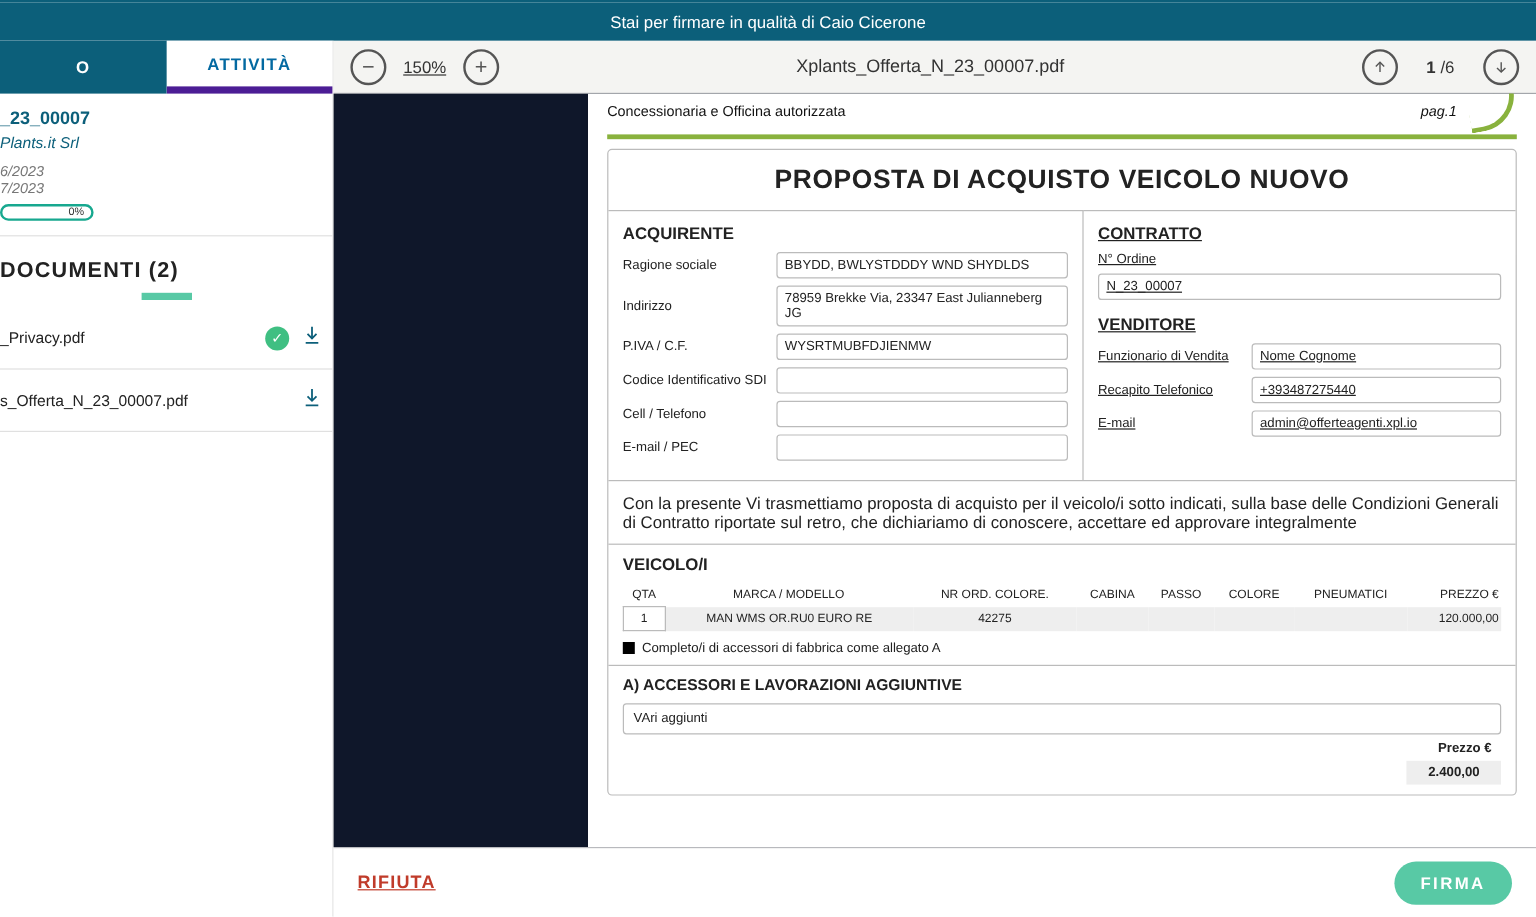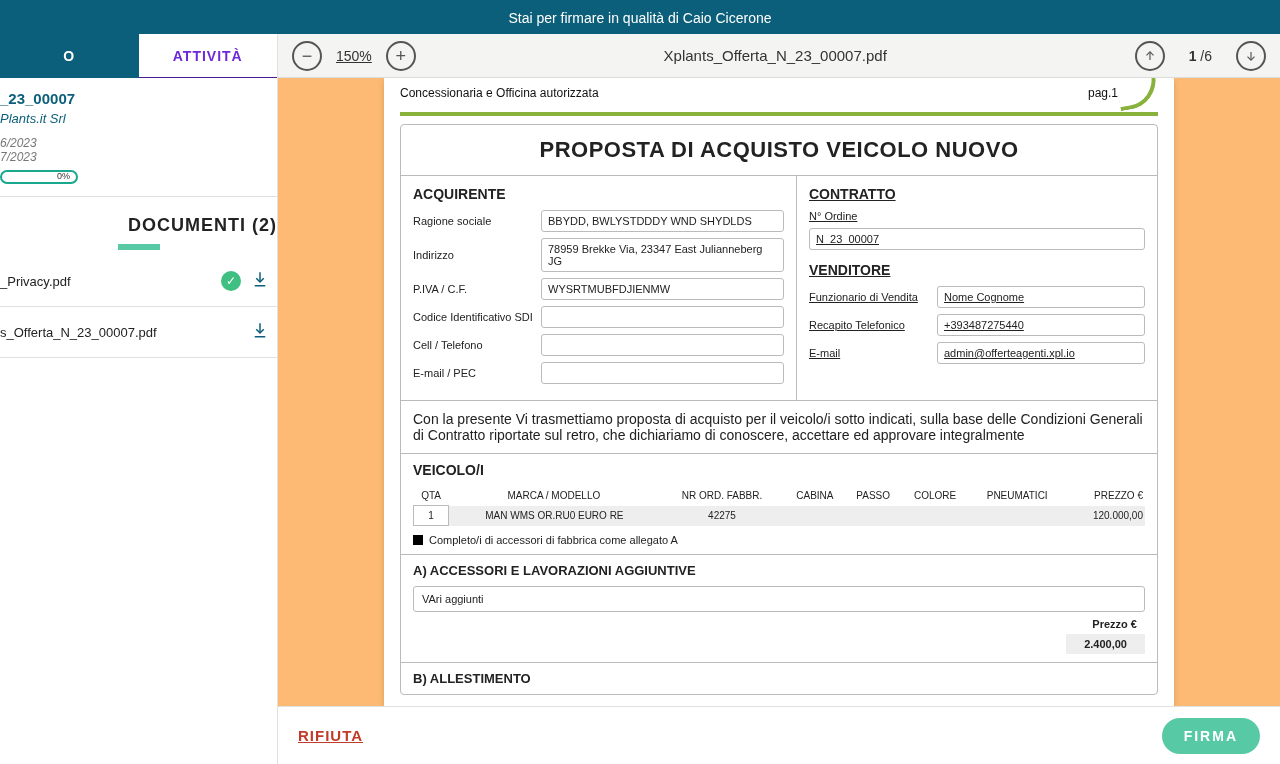--- a/index.html
+++ b/index.html
@@ -5,49 +5,49 @@
   * { box-sizing: border-box; margin: 0; padding: 0; }
   body { font-family: Arial, Helvetica, sans-serif; background: #fff; color: #333; overflow: hidden; }
   .app { width: 1280px; height: 764px; display: flex; flex-direction: column; }
   .top-stripe { height: 2px; background: #0c5f7a; }
   .banner { background: #0c5f7a; color: #fff; text-align: center; padding: 8px 0; font-size: 14px; }
   .main { flex: 1; display: flex; min-height: 0; }
   .sidebar { width: 278px; border-right: 1px solid #e0e0e0; background: #fff; display: flex; flex-direction: column; }
   .tabs { display: flex; height: 44px; }
   .tab { flex: 1; display: flex; align-items: center; justify-content: center; font-size: 14px; font-weight: 600; letter-spacing: 1px; cursor: pointer; }
   .tab.active { background: #0c5f7a; color: #fff; }
-  .tab.inactive { background: #fff; color: #6d28d9; border-bottom: 1px solid #4c1d95; }
+  .tab.inactive { background: #fff; color: #0369a1; border-bottom: 6px solid #4c1d95; }
   .info-block { padding: 12px 0 12px 0; border-bottom: 1px solid #e0e0e0; }
   .info-title { color: #0c5f7a; font-weight: 700; font-size: 15px; }
   .info-sub { color: #0c5f7a; font-style: italic; font-size: 13px; margin-top: 4px; }
   .info-dates { color: #777; font-style: italic; font-size: 12px; margin-top: 10px; }
   .progress-wrap { margin-top: 6px; display: flex; align-items: center; }
   .progress-bar { width: 78px; height: 14px; border: 2px solid #17a88f; border-radius: 999px; position: relative; background: #fff; }
   .progress-pct { position: absolute; right: 6px; top: -1px; font-size: 9px; color: #333; }
-  .docs-header { text-align: right; padding: 18px 0 6px 0; }
+  .docs-header { text-align: left; padding: 18px 0 6px 0; }
   .docs-title { font-family: sans-serif; font-weight: 600; letter-spacing: 1px; color: #222; font-size: 18px; }
   .docs-underline { width: 42px; height: 6px; background: #58c9a5; margin: 8px auto 0 auto; }
   .doc-list { }
   .doc-item { display: flex; align-items: center; justify-content: space-between; padding: 14px 8px 14px 0; border-bottom: 1px solid #e0e0e0; }
   .doc-name { font-size: 13px; color: #222; }
   .doc-icons { display: flex; align-items: center; gap: 10px; }
   .check-badge { width: 20px; height: 20px; background: #3fbf82; border-radius: 50%; display: flex; align-items: center; justify-content: center; color: #fff; font-size: 12px; }
   .dl-icon { color: #0c5f7a; }
   .content { flex: 1; display: flex; flex-direction: column; min-width: 0; }
   .toolbar { height: 44px; background: #f4f4f2; border-bottom: 1px solid #dcdcdc; display: flex; align-items: center; padding: 0 14px; gap: 10px; }
   .circle-btn { width: 30px; height: 30px; border: 2px solid #555; border-radius: 50%; display: flex; align-items: center; justify-content: center; background: #f4f4f2; cursor: pointer; font-size: 18px; color: #555; line-height: 1; }
   .zoom-val { font-size: 14px; color: #333; margin: 0 4px; text-decoration: underline; }
   .file-title { flex: 1; text-align: center; font-size: 15px; color: #333; }
   .page-counter { display: flex; align-items: center; gap: 24px; font-size: 14px; color: #333; }
-  .viewer { flex: 1; background: #fdba74; overflow: hidden; position: relative; display:flex; justify-content:center; }
+  .viewer { flex: 1; background: #0f172a; overflow: hidden; position: relative; display:flex; justify-content:flex-end; }
   .page { width: 790px; background: #fff; margin-top: 0; box-shadow: 0 2px 6px rgba(0,0,0,0.15); font-family: Arial, sans-serif; color: #222; }
   .page-inner { padding: 0 16px 16px 16px; }
   .page-header-row { display:flex; justify-content:space-between; align-items:center; border-bottom:4px solid #89b23d; padding-bottom:4px;}
   .page-header-left { font-size:12px; color:#111;}
-  .page-header-right { font-size:12px; color:#111; display:flex; align-items:center; }
+  .page-header-right { font-size:12px; color:#111; display:flex; align-items:center; gap:10px;font-style:italic;}
   .swoosh { width:40px; height:30px; border:4px solid #89b23d; border-top:none; border-left:none; border-radius:0 0 50px 0; transform: rotate(-10deg);}
   .doc-border { border:1px solid #bbb; border-radius:4px; margin-top:8px;}
   .doc-h1 { text-align:center; font-family: sans-serif; font-weight:700; font-size:22px; padding:12px 0; letter-spacing:0.5px;}
   .grid-2 { display:flex; }
   .col { padding:10px 12px; }
   .col-l { flex:1; border-top:1px solid #bbb; border-right:1px solid #bbb;}
   .col-r { width:360px; border-top:1px solid #bbb;text-decoration:underline;}
   .sec-title { font-family: sans-serif; font-weight:700; font-size:14px; margin-bottom:8px;}
   .form-row { display:flex; align-items:center; margin-bottom:6px; gap:8px;}
   .form-label { width:120px; font-size:11px; color:#222;}
@@ -214,21 +214,21 @@
                 </div>
               </div>
               <div class="disclaimer">Con la presente Vi trasmettiamo proposta di acquisto per il veicolo/i sotto indicati, sulla base delle Condizioni Generali di Contratto riportate sul retro, che dichiariamo di conoscere, accettare ed approvare integralmente</div>
               <div class="sec-block">
                 <div class="sec-title">VEICOLO/I</div>
                 <table class="veh-table">
                   <tbody>
                       <tr>
                     <th>QTA</th>
                     <th>MARCA / MODELLO</th>
-                    <th>NR ORD. FABBR.</th>
+                    <th>NR ORD. COLORE.</th>
                     <th>CABINA</th>
                     <th>PASSO</th>
                     <th>COLORE</th>
                     <th>PNEUMATICI</th>
                     <th style="text-align:right">PREZZO €</th>
                   </tr>
                   <tr>
                     <td>1</td>
                     <td>MAN WMS OR.RU0 EURO RE</td>
                     <td>42275</td>
@@ -248,23 +248,20 @@
               <div class="sec-block">
                 <div class="sec-h">A) ACCESSORI E LAVORAZIONI AGGIUNTIVE</div>
                 <div class="text-field">VAri aggiunti</div>
                 <div class="price-row">
                     <span>Prezzo €</span>
                   </div>
                 <div style="overflow:hidden">
                     <div class="price-box">2.400,00</div>
                   </div>
               </div>
-              <div class="sec-block">
-                <div class="sec-h">B) ALLESTIMENTO</div>
-              </div>
             </div>
           </div>
         </div>
       </div>
 
       <div class="footer">
         <span class="reject">RIFIUTA</span>
         <button class="sign-btn">FIRMA</button>
       </div>
     </section>

